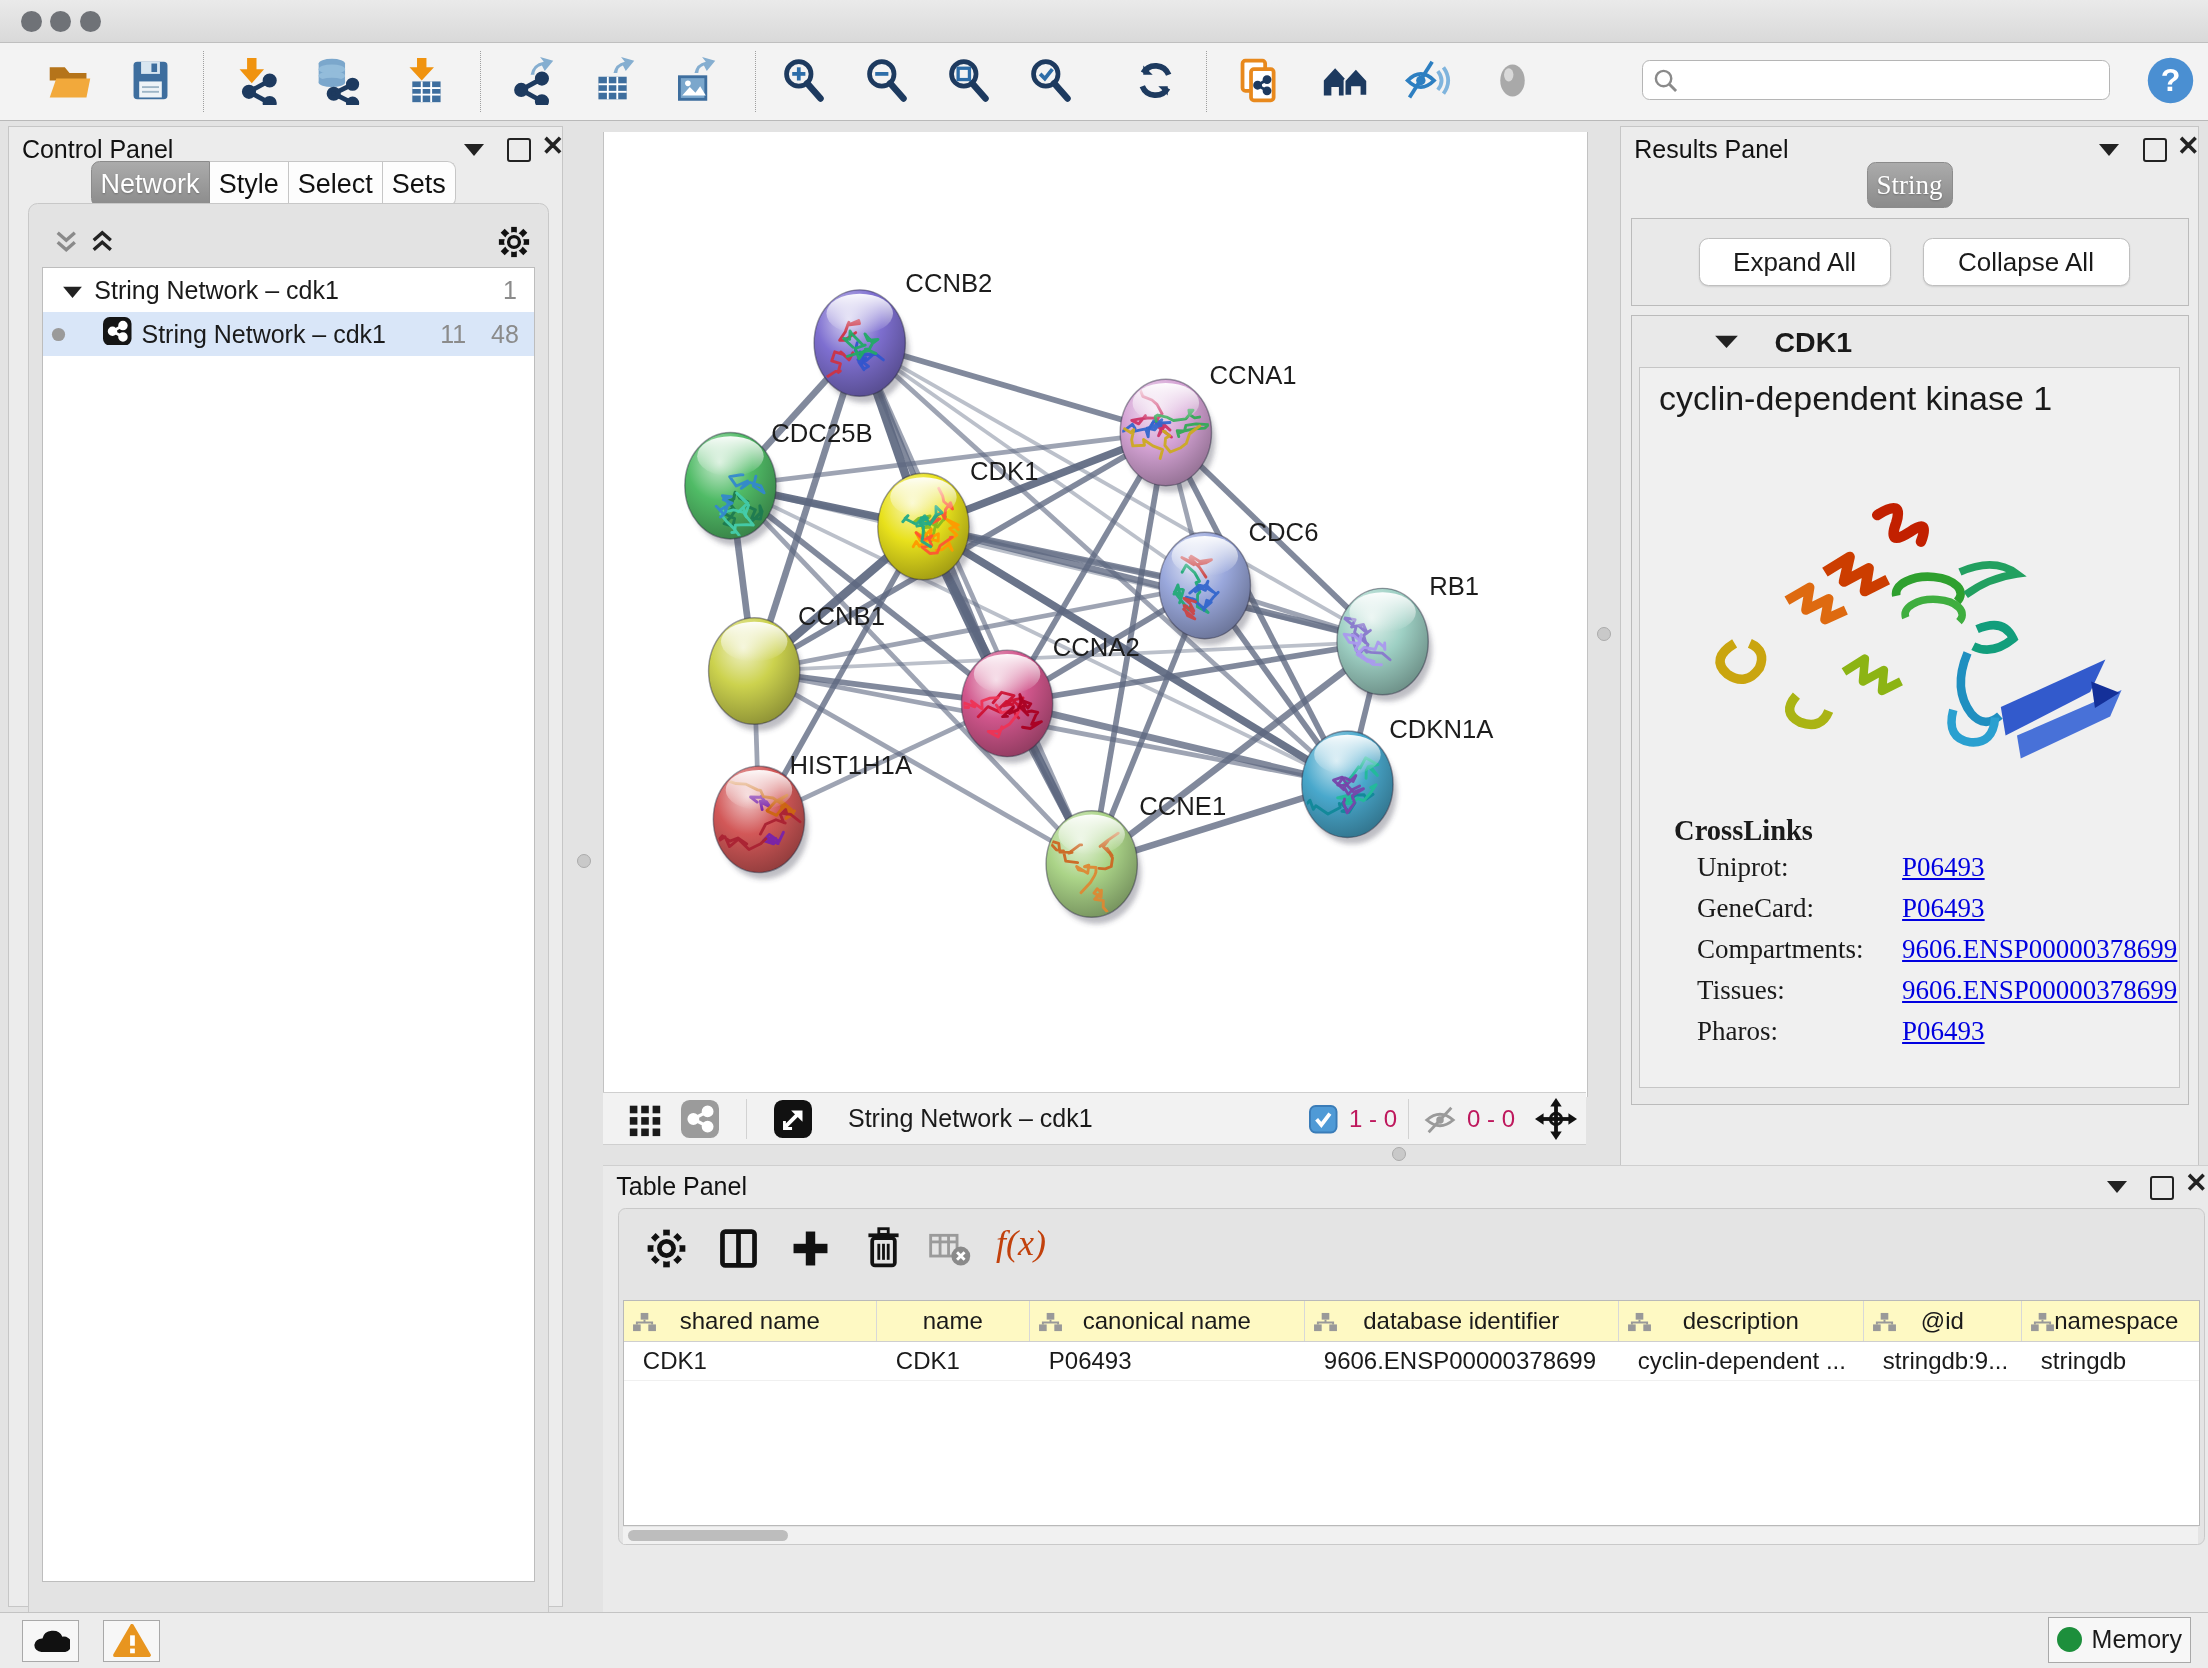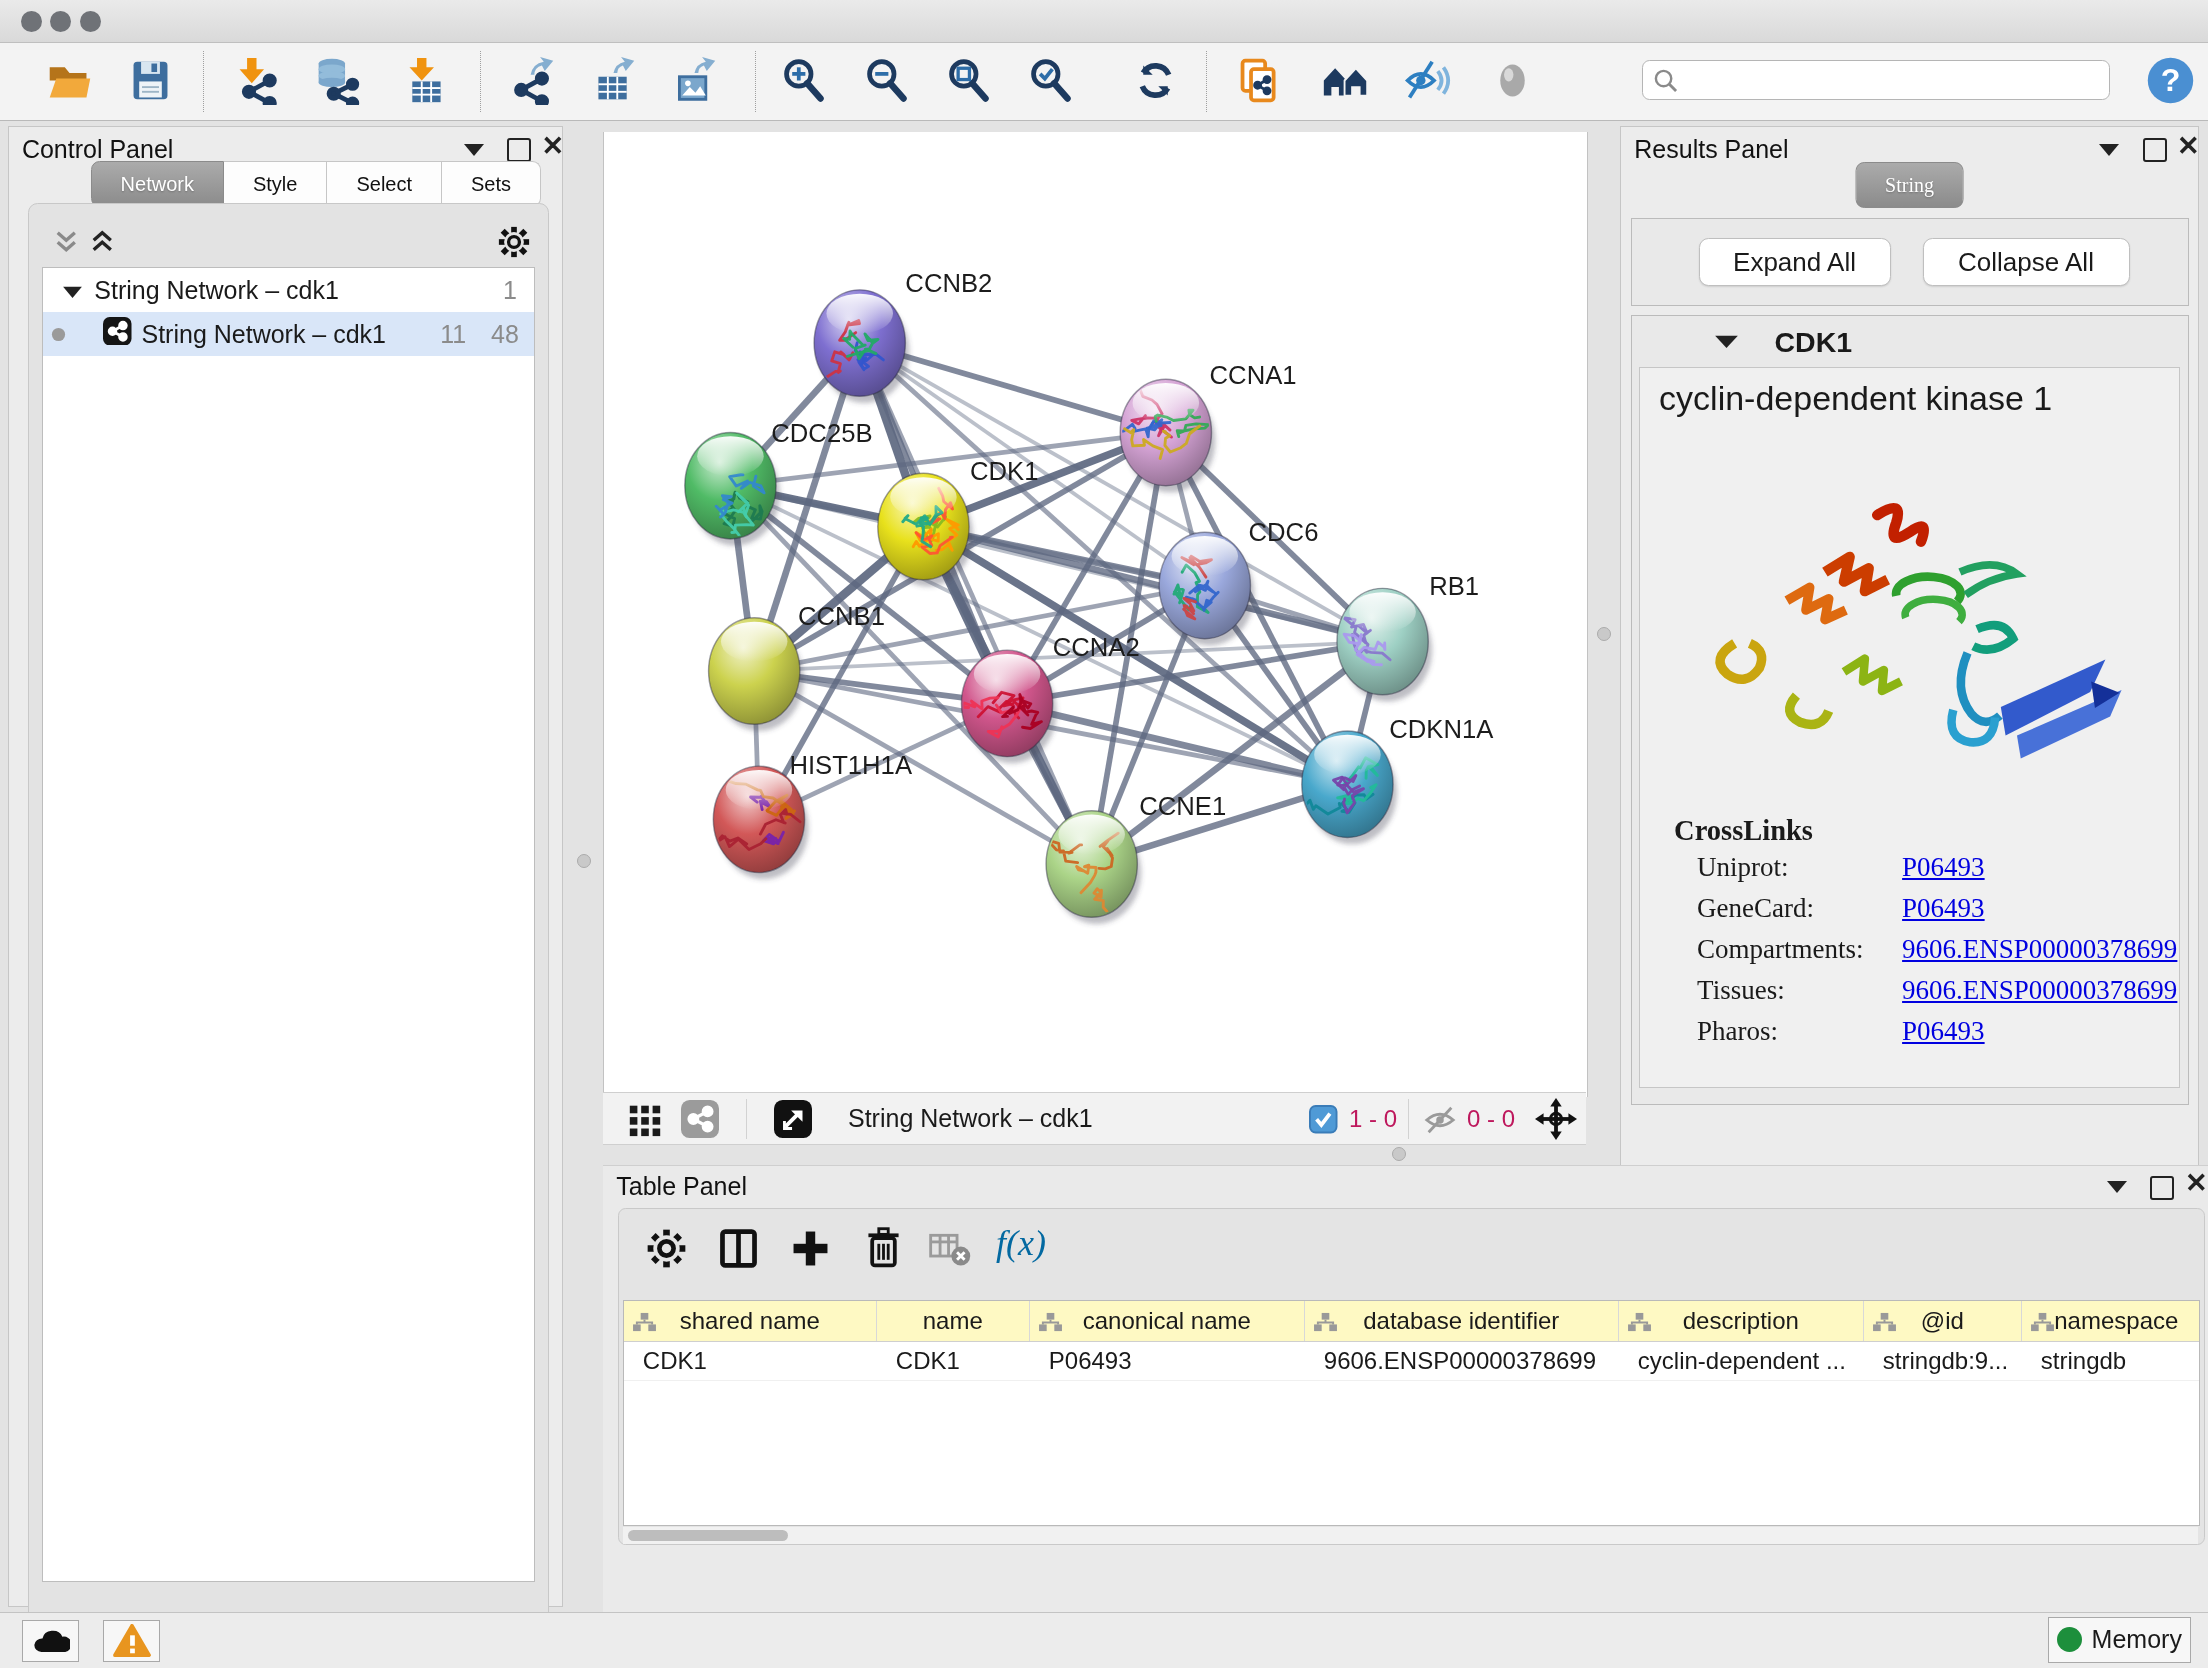--- a/index.html
+++ b/index.html
@@ -20,22 +20,22 @@
   #searchbox input{border:none;outline:none;font-size:24px;flex:1;background:transparent;margin-left:7.6px;
                    font-family:"Liberation Sans",sans-serif;}
   
   .panel{background:#ececec;border:1px solid #c6c6c6;box-sizing:border-box;}
   .phead{position:absolute;left:13.3px;top:7.6px;font-size:25px;color:#111;}
   .pctl{position:absolute;top:11.4px;}
   .caret-down{width:0;height:0;border-left:10.5px solid transparent;border-right:10.5px solid transparent;
               border-top:12.4px solid #222;}
   .floatbox{width:20px;height:20px;border:2.4px solid #222;border-radius:2.9px;}
   .closex{font-size:27px;font-weight:800;color:#222;line-height:21px;}
-  .tab{display:inline-block;padding:0 29px;height:44px;line-height:44px;background:#fdfdfd;
-       border:1px solid #c6c6c6;border-left:none;font-size:20px;color:#111;cursor:pointer;}
+  .tab{display:inline-block;padding:0 9px;height:44px;line-height:44px;background:#fdfdfd;
+       border:1px solid #c6c6c6;border-left:none;font-size:27px;color:#111;cursor:pointer;}
   .tab:first-child{border-left:1px solid #c6c6c6;border-radius:8.6px 0 0 8.6px;}
   .tab:last-child{border-radius:0 8.6px 8.6px 0;}
   .tab.sel{background:linear-gradient(#ababab,#8b8b8b);color:#fff;border-color:#8b8b8b;
            text-shadow:0 1px 1.9px rgba(0,0,0,.25);}
   .tab.solo{border-radius:8.6px;border-left:1px solid #8b8b8b;font-family:Liberation Serif, serif;}
   
   #cpanel{left:7.6px;top:126px;width:555px;height:1481px;}
   #cp-tabs{left:82px;top:34px;}
   #cp-box{left:19px;top:76px;width:519px;height:1499px;background:#e3e3e3;border:1px solid #c8c8c8;border-radius:9.5px;}
   #cp-status{left:0;top:15px;width:100%;height:44px;}
@@ -84,21 +84,21 @@
       overflow:hidden;flex-shrink:0;}
   #hscroll{left:3.8px;top:318px;width:1575px;height:17px;background:#f1f1f1;}
   #hthumb{left:5.7px;top:2.9px;width:160px;height:11.4px;border-radius:5.7px;background:#bdbdbd;}
   #ttabs{left:524px;top:401px;}
   
   #statusbar{left:0;top:1612px;width:2208px;height:56px;background:#ececec;border-top:1px solid #c3c3c3;}
   .sbtn{position:absolute;background:#f7f7f7;border:1.4px solid #a9a9a9;display:flex;align-items:center;justify-content:center;}
   #memorybtn{left:2048px;top:3.8px;width:141px;height:44px;font-size:25px;gap:9.5px;}
   .gdot{width:25px;height:25px;border-radius:50%;background:#1d8f3c;}
   .nodelabel{font-size:27px;fill:#1c1c1c;font-family:"Liberation Sans",sans-serif;}
-  .fx{font-family:"Liberation Serif",serif;font-style:italic;font-size:36px;color:#0369a1;}
+  .fx{font-family:"Liberation Serif",serif;font-style:italic;font-size:36px;color:#c2410c;}
 </style>
 </head>
 <body>
 
 <div id="titlebar" class="abs">
   <div class="tlight abs" style="left:21px"></div>
   <div class="tlight abs" style="left:50px"></div>
   <div class="tlight abs" style="left:80px"></div>
 </div>
 

